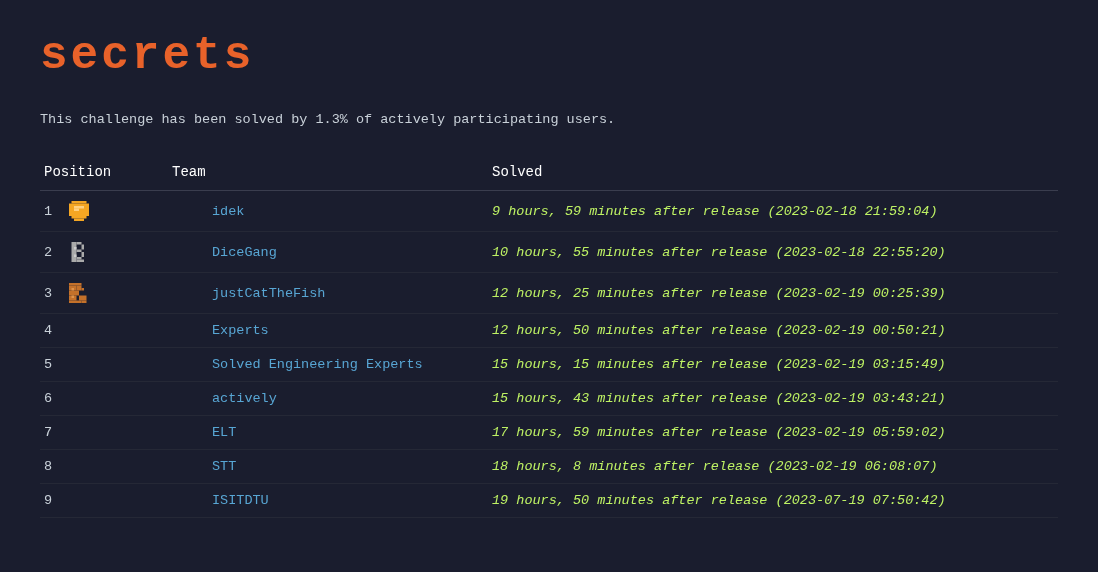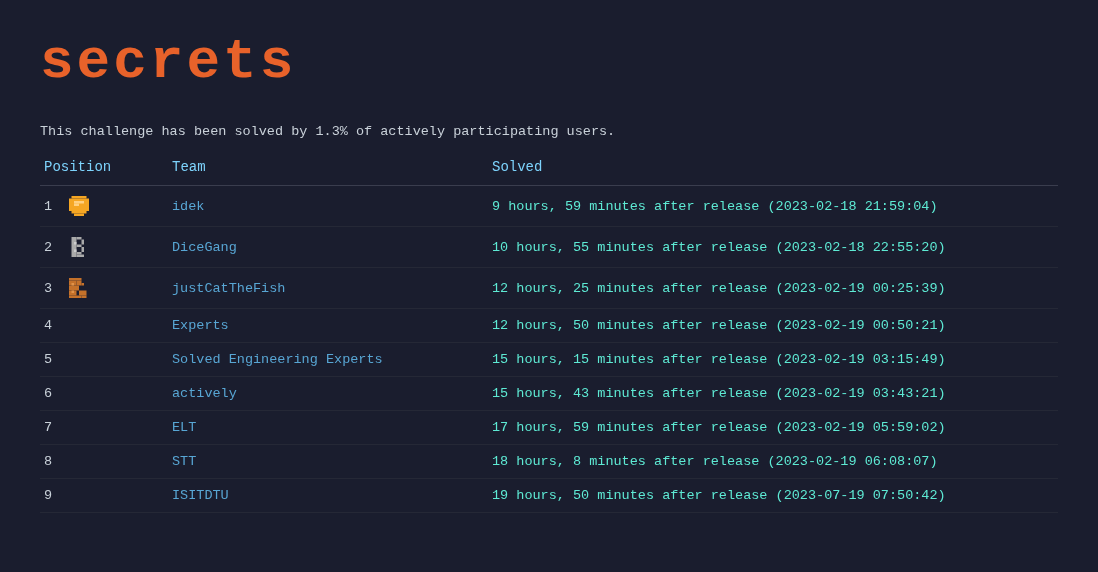--- a/index.html
+++ b/index.html
@@ -13,45 +13,45 @@
       color: #c9d1d9;
       font-family: 'Courier New', Courier, monospace;
       font-size: 14px;
       padding: 30px 40px;
       min-height: 572px;
       width: 1098px;
     }
 
     .page-title {
       color: #e8622a;
-      font-size: 56px;
+      font-size: 46px;
       font-weight: bold;
       letter-spacing: 3px;
       margin-bottom: 30px;
     }
 
     .subtitle {
       color: #c9d1d9;
-      margin-bottom: 12px;
+      margin-bottom: 29px;
       font-size: 13.5px;
     }
 
     table {
       width: 100%;
       border-collapse: collapse;
     }
 
     thead tr {
       border-bottom: 1px solid #3a3d4e;
     }
 
     th {
       text-align: left;
       padding: 8px 12px 10px 12px;
-      color: #7dd3fc;
+      color: #ffffff;
       font-weight: normal;
       font-size: 14px;
     }
 
     th:first-child {
       padding-left: 4px;
     }
 
     td {
       padding: 9px 12px;
@@ -70,24 +70,26 @@
     .position-cell {
       color: #c9d1d9;
       display: flex;
       align-items: center;
       gap: 6px;
     }
 
     .team-link {
       color: #58a6d4;
       text-decoration: none;
+      margin-left: 40px;
     }
 
     .solved-cell {
-      color: #5eead4;
+      color: #bef264;
+      font-style: italic;
     }
 
     
     .icon-container {
       display: inline-flex;
       align-items: center;
       justify-content: center;
       width: 22px;
       height: 22px;
     }

